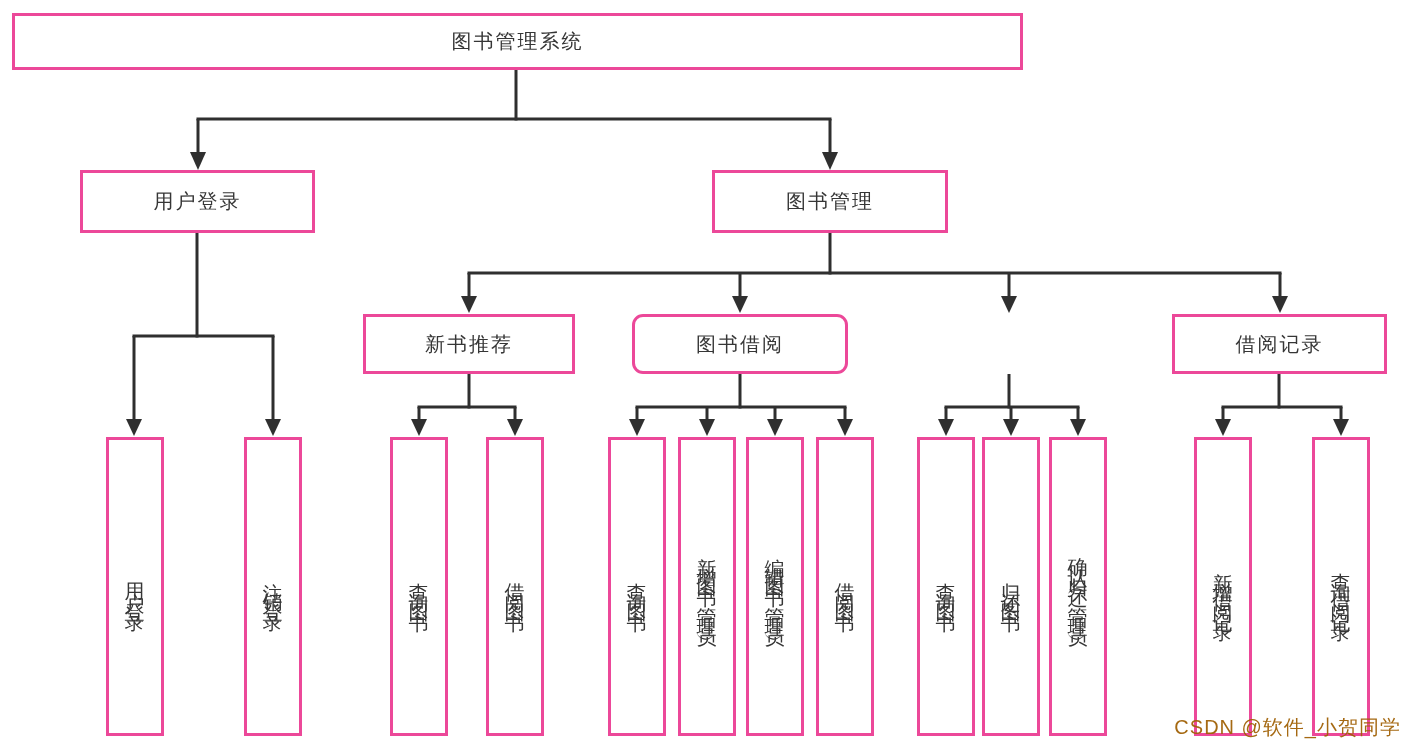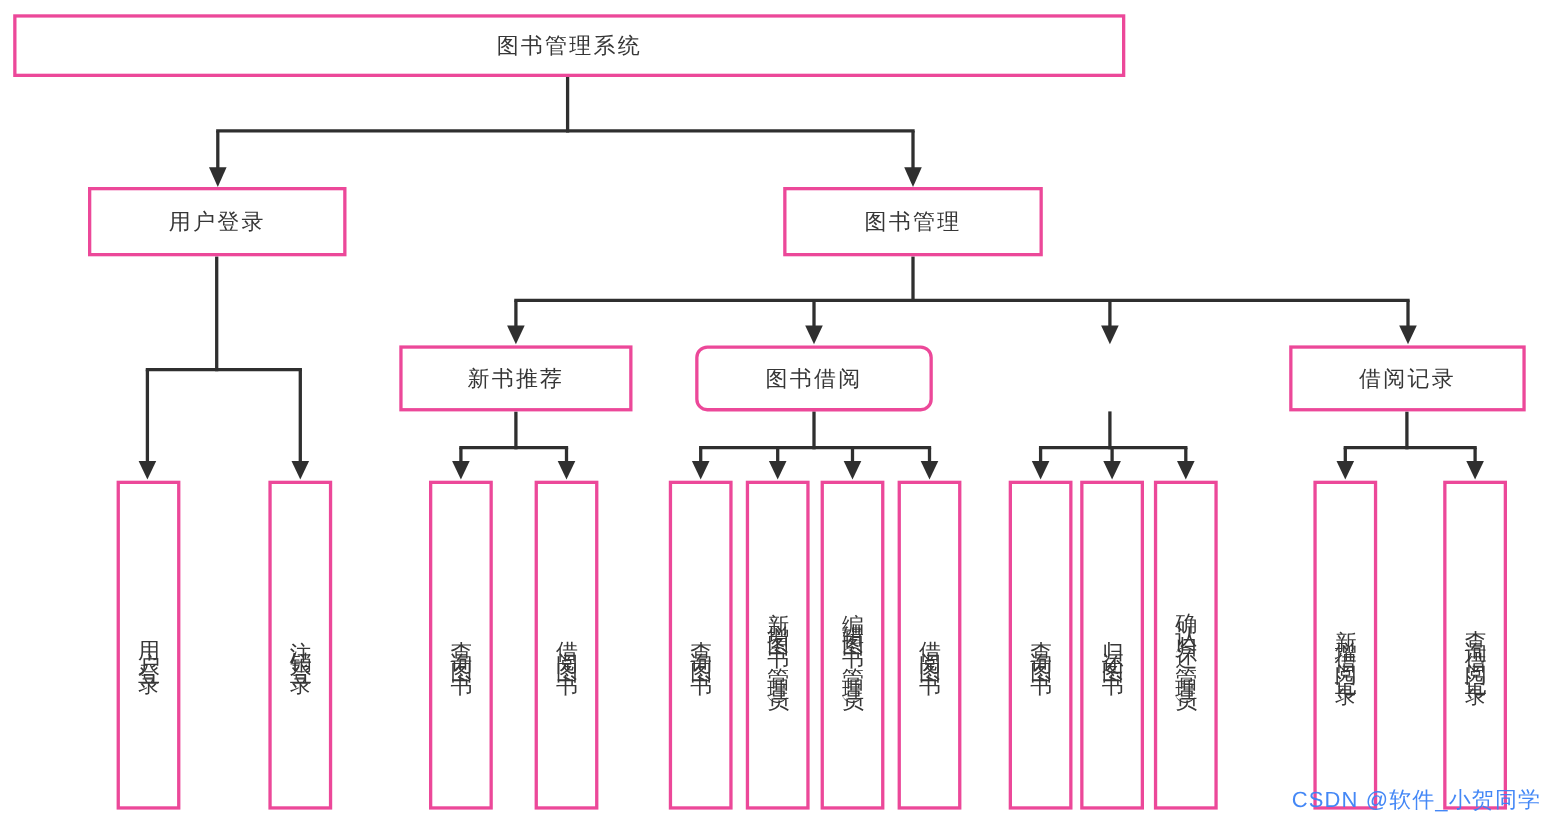--- a/index.html
+++ b/index.html
@@ -39,21 +39,21 @@
     letter-spacing: 10px;
     color: #363636;
   }
   #watermark {
     position: absolute;
     right: 4px;
     bottom: 6px;
     z-index: 3;
     font-size: 20px;
     letter-spacing: 1px;
-    color: #3b82f6;
+    color: #a16207;
     opacity: 0.95;
   }
 </style>
 </head>
 <body>
 
 <div id="canvas">
 
   <svg id="connectors" viewBox="0 0 1405 747" xmlns="http://www.w3.org/2000/svg">
     <g stroke="#2f2f2f" stroke-width="3" fill="none">

